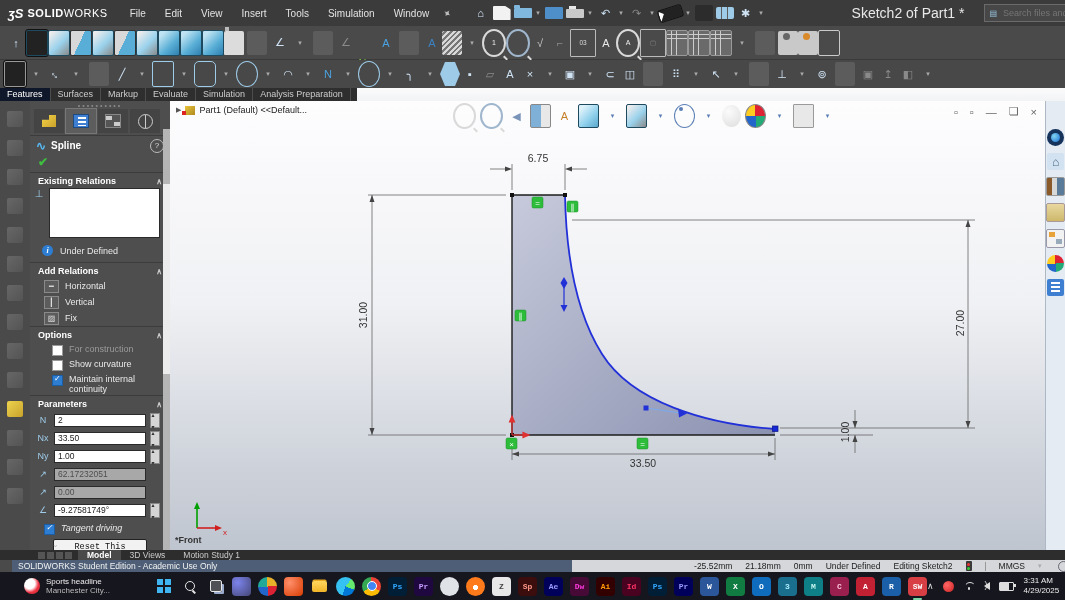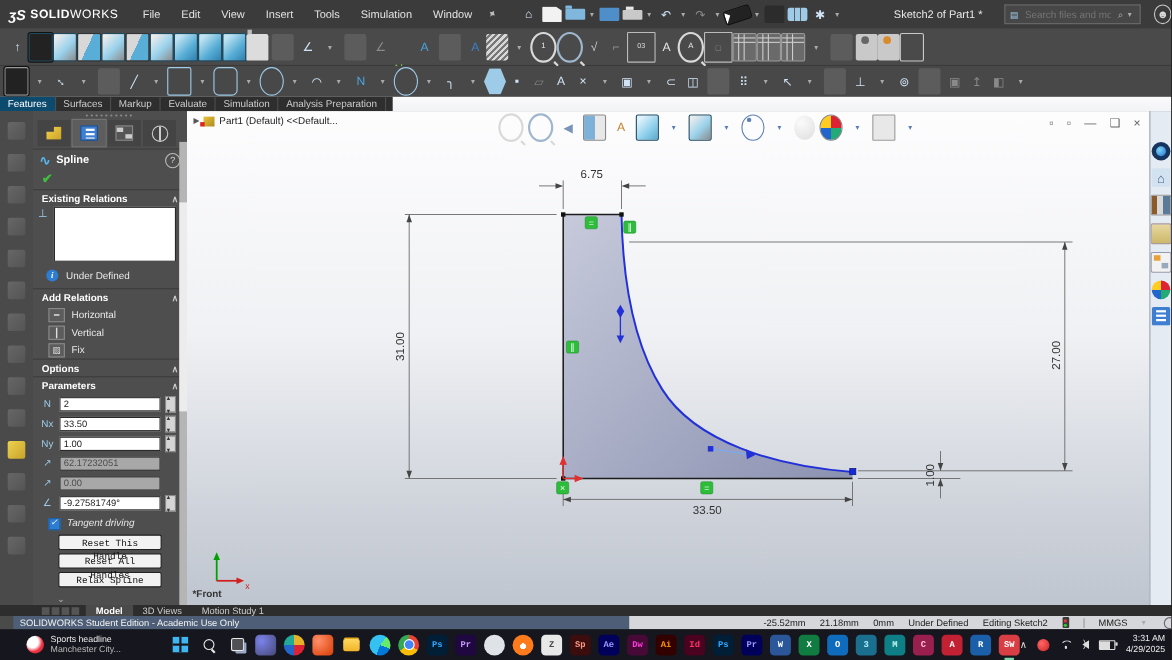--- a/index.html
+++ b/index.html
@@ -11,21 +11,21 @@
   .logotxt{font-size:11px;letter-spacing:.5px;color:#fff;margin-right:14px;}
   .logotxt b{font-weight:bold}
   .menu{font-size:10px;padding:0 8px;color:#e2e2e2;cursor:default}
   .pin{color:#bbb;font-size:10px;margin:0 6px;transform:rotate(35deg)}
   .tbrow{display:flex;align-items:center;gap:3px;}
   .tbi{min-width:18px;height:20px;display:flex;align-items:center;justify-content:center;font-size:11px;color:#cfe3f5;border-radius:2px;position:relative;}
   .tbi.selbox{background:#222;outline:1px solid #111;}
   .tbi.dim{color:#8a8a8a;}
   .dd{min-width:7px;font-size:7px;color:#aaa;}
   .sep{width:1px;height:18px;background:#5c5c5c;margin:0 3px;}
-  .doctitle{font-size:10px;color:#e8e8e8;margin:0 20px 0 48px;white-space:nowrap;}
+  .doctitle{font-size:14px;color:#e8e8e8;margin:0 20px 0 87px;white-space:nowrap;}
   #searchbox{width:132px;height:16px;background:#474747;border:1px solid #6a6a6a;display:flex;align-items:center;font-size:9px;color:#b5b5b5;padding:0 4px;gap:4px;}
   #searchbox input{flex:1;background:transparent;border:none;outline:none;color:#ccc;font-size:9px;width:70px;font-family:"Liberation Sans",sans-serif;}
   .circbtn{width:16px;height:16px;border:1px solid #c9c9c9;border-radius:50%;display:flex;align-items:center;justify-content:center;font-size:10px;color:#ddd;margin-left:12px;}
   
   .itraffic{width:9px;height:16px;background:#2c2c2c;border-radius:2px;display:flex;flex-direction:column;align-items:center;justify-content:space-evenly;}
   .icur{width:0;height:0;border-left:5px solid #fff;border-top:4px solid transparent;border-bottom:7px solid transparent;transform:rotate(-18deg);}
   .idoc{width:11px;height:14px;background:#f2f2f2;border-radius:1px;clip-path:polygon(0 0,70% 0,100% 25%,100% 100%,0 100%);}
   .ifold{width:14px;height:10px;background:#7fb7dd;border-radius:1px;position:relative;}
   .ifold::before{content:"";position:absolute;left:0;top:-3px;width:6px;height:3px;background:#7fb7dd;border-radius:1px 1px 0 0;}
   .isave{width:12px;height:12px;background:#4e8fca;border-radius:1px;}
@@ -54,21 +54,21 @@
   .irect{width:14px;height:10px;border:1.5px solid #9ecbe8;}
   .icam{width:15px;height:11px;background:#c9c9c9;border-radius:2px;position:relative;}
   .icam::before{content:"";position:absolute;left:5px;top:2px;width:7px;height:7px;border-radius:50%;background:#666;}
   .icam.warm::before{background:#d98a2b;}
   .iscreen{width:15px;height:11px;border:1.5px solid #c9c9c9;}
   .rot45{transform:rotate(45deg);}
   
   #cmrow{position:absolute;left:0;top:88px;width:1065px;height:13px;background:linear-gradient(180deg,#fbfbfc,#f2f3f5);}
   #cmtabs{position:absolute;left:0;top:0;height:13px;display:flex;background:#2e2e2e;padding-right:6px;}
   .cmtab{font-size:9px;color:#ccc;padding:0 7px;line-height:13px;border-right:1px solid #4d4d4d;white-space:nowrap;}
-  .cmtab.active{background:#0c4a6e;color:#fff;}
+  .cmtab.active{background:#0f172a;color:#fff;}
   
   #workarea{position:absolute;left:0;top:101px;width:1065px;height:449px;}
   #leftstrip{position:absolute;left:0;top:0;width:30px;height:449px;background:#4a4a4a;display:flex;flex-direction:column;align-items:center;padding-top:10px;box-sizing:border-box;gap:13px;}
   .lsi{width:16px;height:16px;background:linear-gradient(135deg,#8a8a8a,#606060);opacity:.45;border-radius:2px;}
   .lsi.hl{background:linear-gradient(135deg,#ecd24e,#c9a32b);opacity:1;}
   
   #pmpanel{position:absolute;left:30px;top:0;width:140px;height:449px;background:#4e4e4e;color:#e8e8e8;font-size:9px;box-sizing:border-box;}
   #pmscroll{position:absolute;right:0;top:28px;width:7px;height:421px;background:#b5b5b5;}
   #pmscroll i{display:block;width:7px;height:190px;margin-top:55px;background:#ececec;}
   #dragdots{height:8px;display:flex;align-items:center;justify-content:center;color:#8a8a8a;font-size:7px;letter-spacing:2px;}
@@ -184,21 +184,21 @@
   #tray{display:flex;align-items:center;gap:9px;margin-right:8px;flex:none;}
   .tr{font-size:9px;color:#ddd;display:flex;align-items:center;justify-content:center;}
   .tbadge{width:11px;height:11px;border-radius:50%;background:radial-gradient(circle at 35% 35%,#f66,#c22);}
   .wifi{width:12px;height:8px;position:relative;}
   .wifi::before{content:"";position:absolute;left:1px;top:0;width:10px;height:10px;border:1.5px solid #ddd;border-radius:50%;clip-path:polygon(0 0,100% 0,50% 50%);}
   .wifi::after{content:"";position:absolute;left:5px;top:5px;width:2.5px;height:2.5px;border-radius:50%;background:#ddd;}
   .spk{width:0;height:0;border-right:6px solid #ddd;border-top:4px solid transparent;border-bottom:4px solid transparent;position:relative;}
   .spk::after{content:")";position:absolute;left:1px;top:-6px;color:#ddd;font-size:9px;}
   .bat{width:13px;height:7px;border:1px solid #ddd;border-radius:1px;position:relative;background:linear-gradient(90deg,#ddd 0 70%,transparent 70%);}
   .bat::after{content:"";position:absolute;right:-3px;top:1.5px;width:2px;height:3px;background:#ddd;}
-  #clock{text-align:right;font-size:8px;line-height:10px;margin:0 24px 0 2px;flex:none;}
+  #clock{text-align:left;font-size:8px;line-height:10px;margin:0 24px 0 2px;flex:none;}
 </style>
 </head>
 <body>
 
 <div id="app">
 
   <header id="titlebar">
     <span class="logomark">ʒS</span>
     <span class="logotxt"><b>SOLID</b><span>WORKS</span></span>
     <nav class="tbrow">
@@ -729,20 +729,35 @@
               </i>
             <span class="alabel">Fix</span>
           </div>
           </div>
       </div>
 
       <div class="pmsec">
         <div class="pmhdr">
             <span>Options</span>
             <span class="chev">∧</span>
+          </div>
+        <div>
+
+        <div class="opt dis">
+            <span class="cb"></span>
+            <span class="olabel">For construction</span>
+          </div>
+            <div class="opt">
+            <span class="cb"></span>
+            <span class="olabel">Show curvature</span>
+          </div>
+            <div class="opt checked">
+            <span class="cb"></span>
+            <span class="olabel">Maintain internal continuity</span>
+          </div>
           </div>
       </div>
 
       <div class="pmsec">
         <div class="pmhdr">
             <span>Parameters</span>
             <span class="chev">∧</span>
           </div>
         <div>
 

